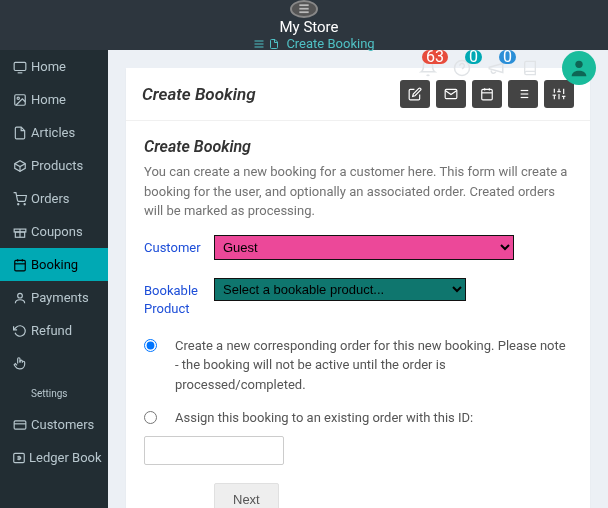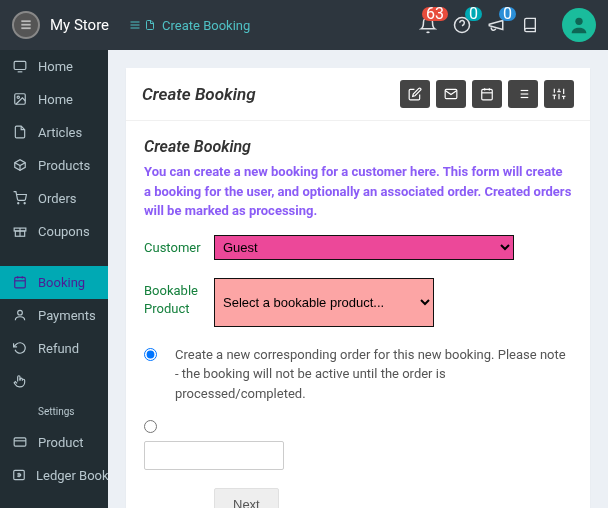--- a/index.html
+++ b/index.html
@@ -1,52 +1,52 @@
 <!DOCTYPE html>
 <html><head>
 <meta charset="utf-8">
 <style>
   * { box-sizing: border-box; margin: 0; padding: 0; }
   body { font-family: -apple-system, "Segoe UI", Roboto, Arial, sans-serif; font-size: 14px; background: #ecf0f5; width: 608px; height: 508px; overflow: hidden; }
-  .topbar { height: 50px; background: #2d363e; display: flex; align-items: center; color: #fff; padding: 0 12px; position: relative; }
+  .topbar { height: 50px; background: #2d363e; display: flex; align-items: center; color: #fff; padding: 0 12px; position: relative; flex-direction: column; }
   .logo { width: 28px; height: 28px; border-radius: 50%; background: #555; border: 2px solid #888; display: flex; align-items: center; justify-content: center; font-size: 12px; color:#ccc; }
   .brand { margin-left: 10px; font-size: 15px; color: #fff; }
   .bc-wrap { display: flex; align-items: center; margin-left: 20px; font-size: 13px; color: #4fc0c4; }
   .bc-toggle { color:#4fc0c4; margin-right:6px; display:flex; align-items:center; gap:3px; }
   .top-icons { margin-left: auto; display: flex; align-items: center; gap: 14px; }
   .iconbtn { position: relative; color: #e0e3e6; width: 20px; height: 20px; display:flex; align-items:center; justify-content:center; }
   .badge { position: absolute; top: -8px; right: -10px; background: #e74c3c; color:#fff; font-size:16px; border-radius:8px; padding:0 4px; line-height:14px; min-width:16px; text-align:right;}
   .badge.teal { background:#00a9b4; }
   .badge.blue { background:#2b8fd7; }
   .avatar { width: 34px; height: 34px; border-radius:50%; background:#1abc9c; display:flex; align-items:center; justify-content:center; margin-left:8px;}
   .avatar svg { fill:#0e6655; }
 
   .layout { display:flex; height: calc(508px - 50px); }
   .sidebar { width: 108px; background:#222d33; color:#b8c7ce; overflow-y:auto; }
   .sidebar::-webkit-scrollbar{width:0}
-  .sb-item { display:flex; align-items:flex-start; gap:10px; padding:9px 12px; font-size:13px; cursor:pointer; white-space:nowrap; }
-  .sb-item.active { background:#00a9b4; color:#4c1d95;margin-top:18px; }
+  .sb-item { display:flex; align-items:flex-end; gap:3px; padding:9px 12px; font-size:13px; cursor:pointer; white-space:nowrap; }
+  .sb-item.active { background:#00a9b4; color:#000000; }
   .sb-ic { width:16px; display:flex; justify-content:center; }
 
   .main { flex:1; overflow-y:auto; padding:18px; background:#ecf0f5; }
   .panel { background:#fff; box-shadow:0 1px 1px rgba(0,0,0,.08); }
   .panel-head { display:flex; align-items:center; justify-content:space-between; padding:12px 16px; border-bottom:1px solid #f0f0f0; background:#fff;}
   .panel-head h3 { font-style:italic; font-weight:600; color:#333; font-size:17px; }
   .action-row { display:flex; gap:6px; }
   .actbtn { width:30px; height:28px; background:#444; border-radius:3px; display:flex; align-items:center; justify-content:center; color:#fff; cursor:pointer;}
 
   .panel-body { padding:16px 18px 24px; font-size:13px; color:#666; }
   .section-title { font-style:italic; font-weight:600; color:#333; font-size:16px; margin-bottom:6px;}
-  .section-desc { color:#8b5cf6; font-size:13px; line-height:1.5; margin-bottom:14px;font-weight:bold;}
+  .section-desc { color:#737373; font-size:13px; line-height:1.5; margin-bottom:14px;}
 
   .form-row { display:flex; margin-bottom:18px; }
-  .form-label { width:70px; flex-shrink:0; color:#15803d; font-size:13px; padding-top:4px; line-height:1.4;}
+  .form-label { width:70px; flex-shrink:0; color:#1d4ed8; font-size:13px; padding-top:4px; line-height:1.4;}
   .form-field { flex:1; }
   select.wide { width:100%; max-width:300px; padding:3px 4px; font-size:13px; border:1px solid #111; background:#ec4899; }
-  select.mid { width:220px; padding:15px 4px; font-size:13px; border:1px solid #111; background:#fca5a5; }
+  select.mid { width:252px; padding:2px 4px; font-size:13px; border:1px solid #111; background:#0f766e; }
   .radio-line { display:flex; align-items:flex-start; gap:18px; font-size:13px; color:#555; line-height:1.5; margin-bottom:14px;}
   .radio-line input { margin-top:3px; }
   .text-input { width:140px; padding:6px 8px; border:1px solid #ccc; border-radius:2px; margin-top:6px; font-size:13px;}
   .nextbtn { padding:8px 18px; background:#eee; border:1px solid #e0e0e0; border-radius:2px; color:#555; font-size:13px; cursor:pointer;}
 </style>
 </head>
 <body>
 
 <div class="topbar">
   <div class="logo">
@@ -212,21 +212,21 @@
         <span class="sb-ic"></span>
         <span>Settings</span>
       </div>
     <div class="sb-item">
         <span class="sb-ic">
           <svg width="14" height="14" viewBox="0 0 24 24" fill="none" stroke="currentColor" stroke-width="2">
             <rect x="2" y="5" width="20" height="14" rx="2"></rect>
             <line x1="2" y1="10" x2="22" y2="10"></line>
           </svg>
         </span>
-        <span>Product</span>
+        <span>Customers</span>
       </div>
     <div class="sb-item">
         <span class="sb-ic">
           <svg width="14" height="14" viewBox="0 0 24 24" fill="none" stroke="currentColor" stroke-width="2">
             <rect x="3" y="4" width="18" height="16" rx="2"></rect>
             <line x1="12" y1="8" x2="12" y2="16"></line>
             <path d="M9 10h4a2 2 0 010 4H9"></path>
           </svg>
         </span>
         <span>Ledger Book</span>
@@ -307,20 +307,21 @@
         </div>
 
         <div class="form-row">
           <div class="form-field">
             <label class="radio-line">
               <input type="radio" name="co" checked="" style="">
               <span>Create a new corresponding order for this new booking. Please note - the booking will not be active until the order is processed/completed.</span>
             </label>
             <label class="radio-line" style="margin-bottom:2px">
               <input type="radio" name="co" style="">
+              <span>Assign this booking to an existing order with this ID:</span>
             </label>
             <input class="text-input" type="text" style="">
           </div>
         </div>
 
         <div class="form-row">
           <div class="form-label"></div>
           <div class="form-field">
             <button class="nextbtn">Next</button>
           </div>

